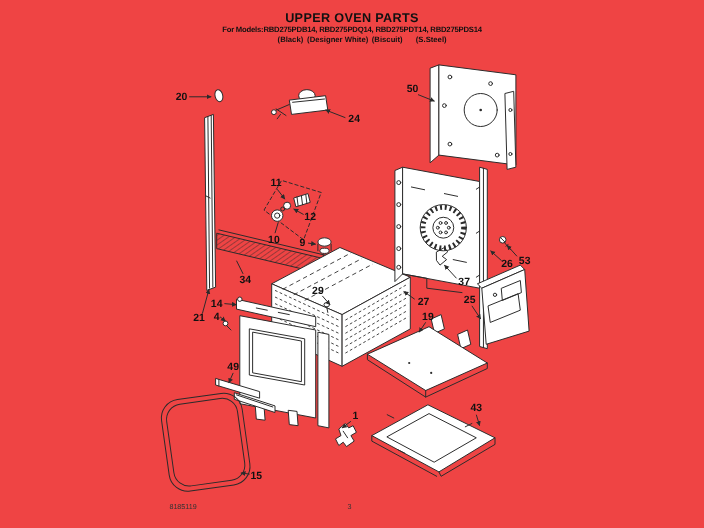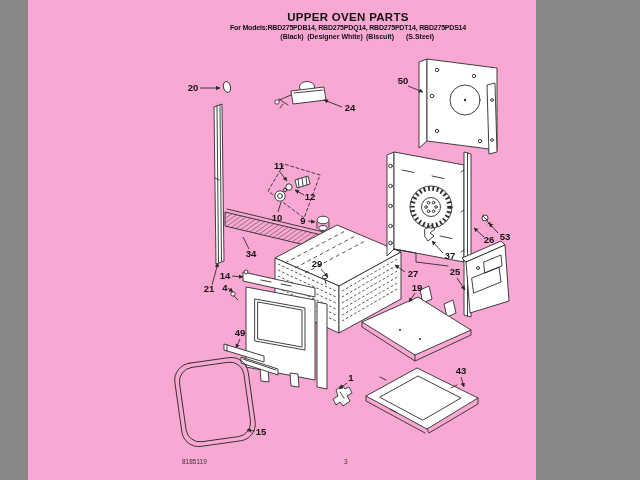--- a/index.html
+++ b/index.html
@@ -1,18 +1,18 @@
 <!DOCTYPE html>
 <html><head>
 <meta charset="utf-8">
 <style>
   html,body{margin:0;padding:0;background:#888;}
   .page{
-    position:relative;width:508px;height:480px;background:#f9a8d4;
-    font-family:"Liberation Sans",sans-serif;color:#111;overflow:hidden;margin-left:28px;
+    position:relative;width:640px;height:480px;background:#ef4444;
+    font-family:"Liberation Sans",sans-serif;color:#111;overflow:hidden;
   }
   .hdr-title{
     position:absolute;top:11px;left:0;width:640px;text-align:center;
     font-size:11.5px;font-weight:bold;letter-spacing:.3px;
   }
   .hdr-models{
     position:absolute;top:24px;left:0;width:640px;text-align:center;
     font-size:7px;font-weight:bold;letter-spacing:-.2px;
   }
   .hdr-finishes{position:absolute;top:33px;left:0;width:640px;height:10px;font-size:7px;font-weight:bold;}

